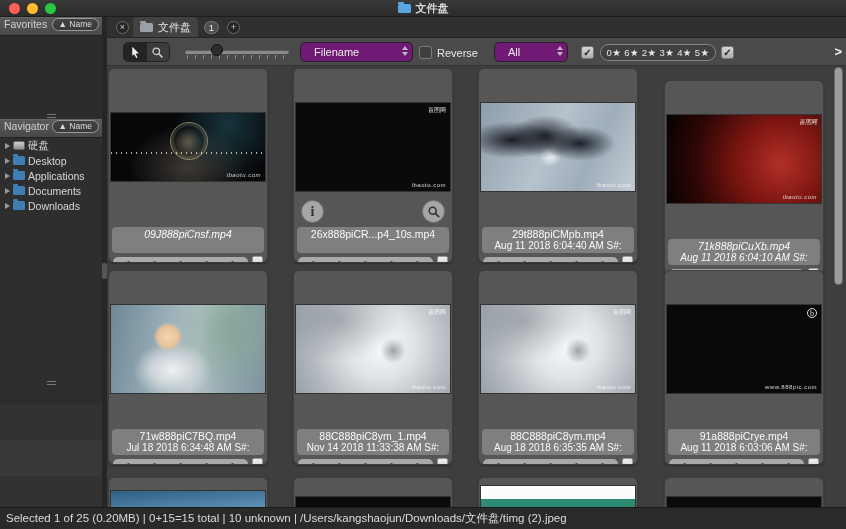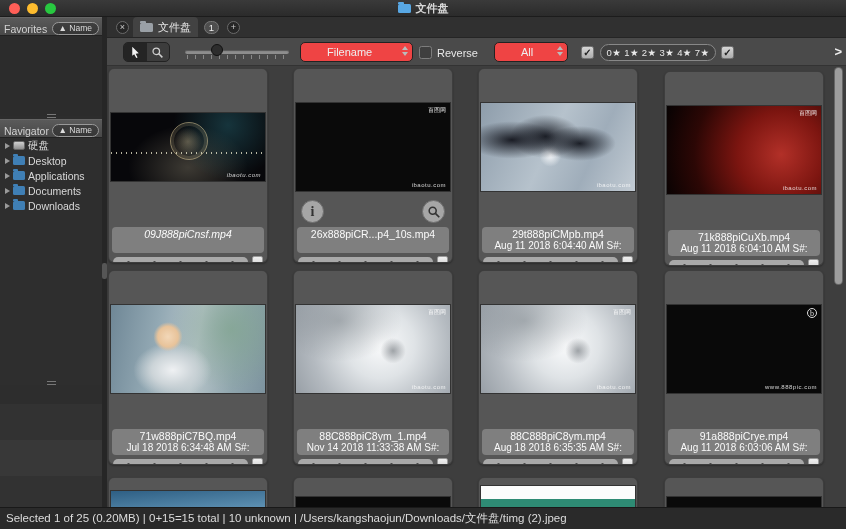--- a/index.html
+++ b/index.html
@@ -16,21 +16,21 @@
   .title-center { position:absolute; left:0; right:0; top:0; height:17px;
     display:flex; align-items:center; justify-content:center; gap:5px;
     font-size:11px; font-weight:bold; color:#d8d8d8; pointer-events:none; }
   .folder-ico { width:13px; height:9px; background:#58a7e3; border-radius:1.5px; position:relative; display:inline-block; }
   .folder-ico::before { content:''; position:absolute; top:-2px; left:0; width:6px; height:2px; background:inherit; border-radius:1px 1px 0 0; }
 
   
   .sidebar { position:absolute; left:0; top:17px; width:102px; height:490px; background:#2d2d2d; }
   .side-head { position:absolute; left:0; width:102px; height:19px;
     background:linear-gradient(#5a5a5a,#484848); border-top:1px solid #666; border-bottom:1px solid #222;
-    display:flex; align-items:flex-end; justify-content:space-between; padding:0 3px 0 4px;
+    display:flex; align-items:flex-start; justify-content:space-between; padding:0 3px 0 4px;
     font-size:10.5px; color:#d2d2d2; }
   .sort-btn { border:1px solid #999; border-radius:8px; background:rgba(0,0,0,.25);
     font-size:8.5px; color:#ddd; padding:1px 6px; white-space:nowrap; line-height:9px; }
   .grip { position:absolute; left:47px; width:9px; height:4px;
     border-top:1px solid #777; border-bottom:1px solid #777; }
   .fav-content { position:absolute; left:0; top:19px; width:102px; height:80px; background:#2c2c2c; }
   .nav-content { position:absolute; left:0; top:121px; width:102px; height:247px; background:#2e2e2e; }
   .nav-item { display:flex; align-items:center; gap:3px; height:15px; padding-left:5px;
     font-size:10.5px; color:#d8d8d8; white-space:nowrap; }
   .tri { width:0; height:0; border-left:5px solid #9a9a9a; border-top:3.5px solid transparent; border-bottom:3.5px solid transparent; flex:none; }
@@ -63,22 +63,22 @@
   .seg { position:absolute; left:16px; top:4px; width:47px; height:20px; border:1px solid #222;
     border-radius:5px; overflow:hidden; display:flex; background:#3c3c3c; }
   .seg > div { flex:1; display:flex; align-items:center; justify-content:center; }
   .seg .sel { background:#242424; }
   .slider { position:absolute; left:78px; top:4px; width:104px; height:20px; }
   .slider .track { position:absolute; left:0; right:0; top:8px; height:4px; background:#8d8d8d; border-radius:2px; box-shadow:inset 0 1px 1px rgba(0,0,0,.4); }
   .slider .ticks { position:absolute; left:2px; right:2px; top:13px; height:4px;
     background-image:repeating-linear-gradient(90deg,#888 0 1px,transparent 1px 8px); }
   .slider .knob { position:absolute; left:26px; top:2px; width:12px; height:12px; border-radius:50%;
     background:#2d2d2d; border:1px solid #111; }
-  .dropdown { position:absolute; top:4px; height:20px; background:#ef4444; border:1px solid #222;
-    border-radius:5px; display:flex; align-items:center; font-size:11px; color:#eee; padding-left:26px; }
+  .dropdown { position:absolute; top:4px; height:20px; background:#701a75; border:1px solid #222;
+    border-radius:5px; display:flex; align-items:center; font-size:11px; color:#eee; padding-left:13px; }
   .dd-arrows { position:absolute; right:4px; top:3px; display:flex; flex-direction:column; gap:2px; }
   .dd-arrows i { width:0; height:0; border-left:3.5px solid transparent; border-right:3.5px solid transparent; }
   .dd-arrows i.up { border-bottom:4px solid #bbb; } .dd-arrows i.dn { border-top:4px solid #bbb; }
   .cbx { position:absolute; top:8px; width:13px; height:13px; border-radius:2.5px; }
   .cbx.off { background:#3f3f3f; border:1px solid #7d7d7d; }
   .cbx.on { background:linear-gradient(#d6d6d6,#aeaeae); border:1px solid #777;
     color:#222; font-size:10px; font-weight:bold; line-height:12px; text-align:center; }
   .cbx.on::before { content:'✓'; }
   .tb-label { position:absolute; top:9px; font-size:11px; color:#e8e8e8; }
   .stars-pill { position:absolute; left:493px; top:6px; width:116px; height:17px; border:1px solid #888;
@@ -261,21 +261,21 @@
 
   <div class="dropdown" style="left:387px; width:74px;">
     <span>All</span>
     <span class="dd-arrows">
         <i class="up"></i>
         <i class="dn"></i>
       </span>
   </div>
 
   <span class="cbx on" style="left:474px;"></span>
-  <div class="stars-pill">0★ 1★ 2★ 3★ 4★ 7★</div>
+  <div class="stars-pill">0★ 6★ 2★ 3★ 4★ 5★</div>
   <span class="cbx on" style="left:614px;"></span>
 
   <span class="overflow-arrow">&gt;</span>
 </div>
 
 <div class="content">
 
   <div class="cell" style="left:1px; top:2px;font-style:italic;">
     <div class="thumb t-night" style="top:44px; height:68px;">
       <span class="logo"></span>
@@ -319,21 +319,21 @@
     <div class="cap">
       <div class="fname">29t888piCMpb.mp4</div>
       <div class="fdate">Aug 11 2018 6:04:40 AM S#:</div>
     </div>
     <div class="rate-row">
       <div class="rate-pill"></div>
       <span class="cell-cb"></span>
     </div>
   </div>
 
-  <div class="cell" style="left:557px; top:5px;">
+  <div class="cell" style="left:557px; top:14px;font-style:italic;">
     <div class="thumb t-red">
       <span class="logo">百图网</span>
       <span class="wm">ibaotu.com</span>
     </div>
     <div class="cap">
       <div class="fname">71k888piCuXb.mp4</div>
       <div class="fdate">Aug 11 2018 6:04:10 AM S#:</div>
     </div>
     <div class="rate-row">
       <div class="rate-pill"></div>

